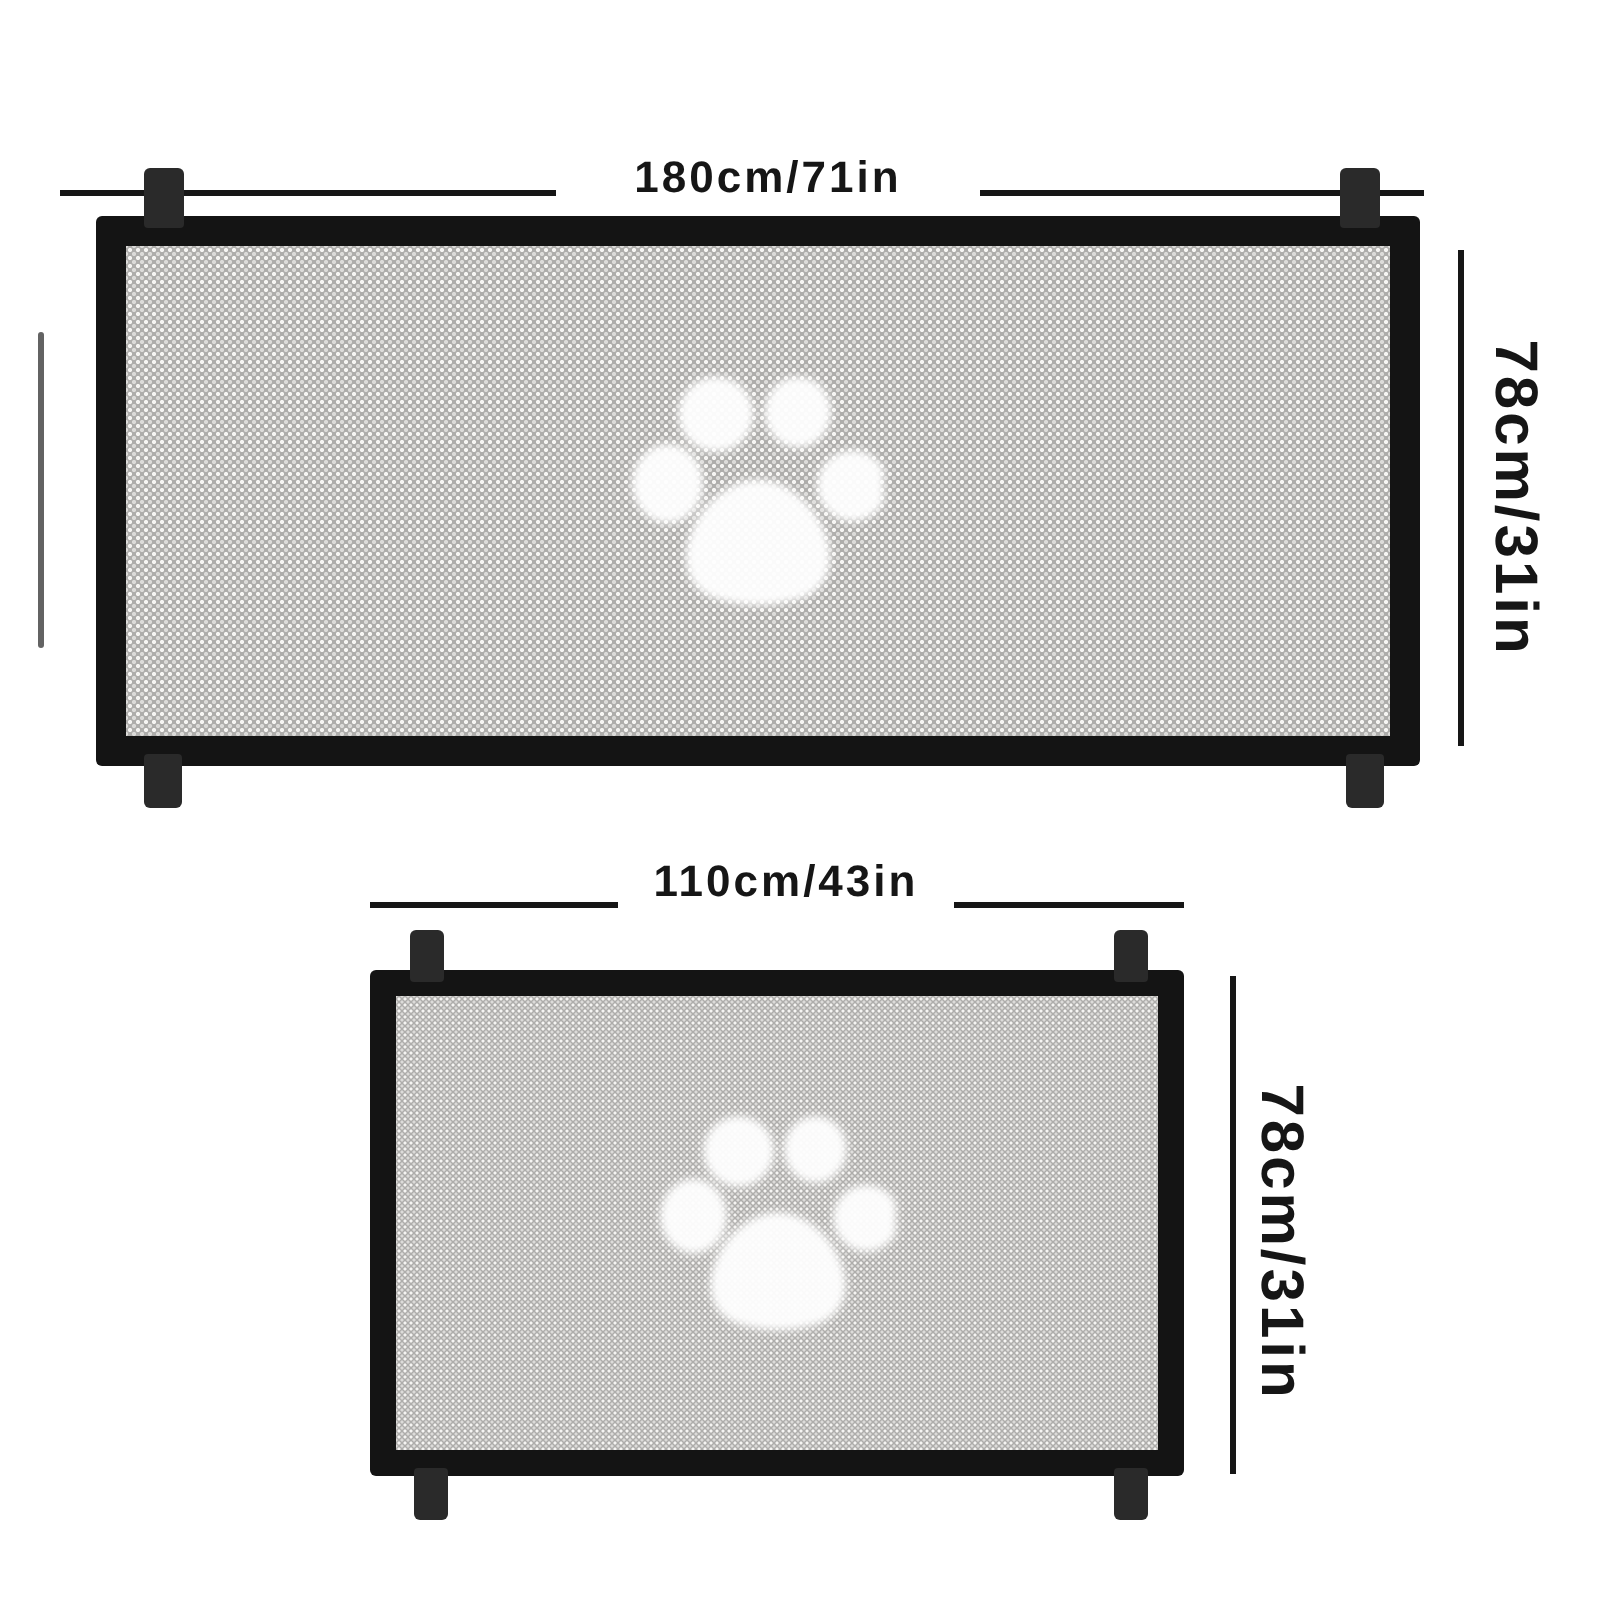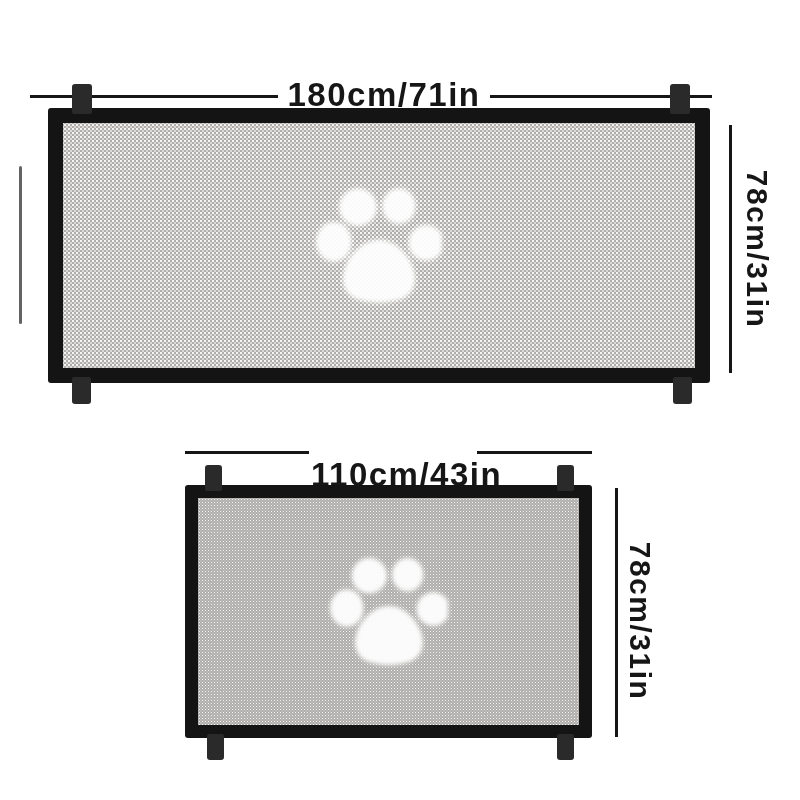--- a/index.html
+++ b/index.html
@@ -20,21 +20,21 @@
     margin:0 auto;
     background:var(--background);
     overflow:hidden;
     font-family:"Liberation Sans", sans-serif;
   }
   
   .dimline-h{position:absolute;height:3px;background:var(--dimension);}
   .dimline-v{position:absolute;width:3px;background:var(--dimension);}
   .dim-label{
     position:absolute;
-    font-weight:700;font-size:33px;line-height:1;
+    font-weight:700;font-size:22px;line-height:1;
     letter-spacing:1.5px;color:var(--dimension);
     text-align:center;white-space:nowrap;
   }
   .dim-label-v{
     position:absolute;
     font-weight:700;font-size:30px;line-height:1;
     letter-spacing:1.5px;color:var(--dimension);
     white-space:nowrap;
     transform:translate(-50%,-50%) rotate(90deg);
   }
@@ -72,21 +72,21 @@
   #lg-frame  {left:48px;top:108px;width:662px;height:275px;}
   #lg-frame .mesh{inset:15px;}
   #lg-tab-tl{left:24px;top:-24px;width:20px;height:30px;}
   #lg-tab-tr{left:622px;top:-24px;width:20px;height:30px;}
   #lg-tab-bl{left:24px;bottom:-21px;width:19px;height:27px;border-radius:2px 2px 3px 3px;}
   #lg-tab-br{left:625px;bottom:-21px;width:19px;height:27px;border-radius:2px 2px 3px 3px;}
   #lg-vline  {left:729px;top:125px;height:248px;}
   #lg-vlabel {left:757px;top:249px;}
   
   #sm-hline-l{left:185px;top:451px;width:124px;}
-  #sm-label  {left:311px;top:458px;width:164px;}
+  #sm-label  {left:311px;top:430px;width:164px;}
   #sm-hline-r{left:477px;top:451px;width:115px;}
   #sm-frame  {left:185px;top:485px;width:407px;height:253px;}
   #sm-frame .mesh{inset:13px;}
   #sm-tab-tl{left:20px;top:-20px;width:17px;height:26px;}
   #sm-tab-tr{left:372px;top:-20px;width:17px;height:26px;}
   #sm-tab-bl{left:22px;bottom:-22px;width:17px;height:26px;border-radius:2px 2px 3px 3px;}
   #sm-tab-br{left:372px;bottom:-22px;width:17px;height:26px;border-radius:2px 2px 3px 3px;}
   #sm-vline  {left:615px;top:488px;height:249px;}
   #sm-vlabel {left:640px;top:621px;}
   

